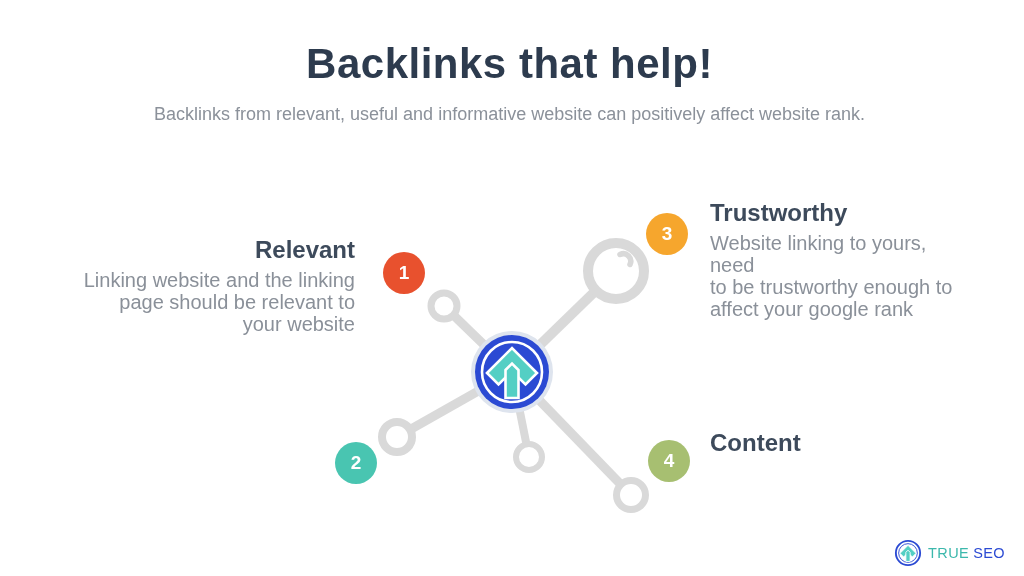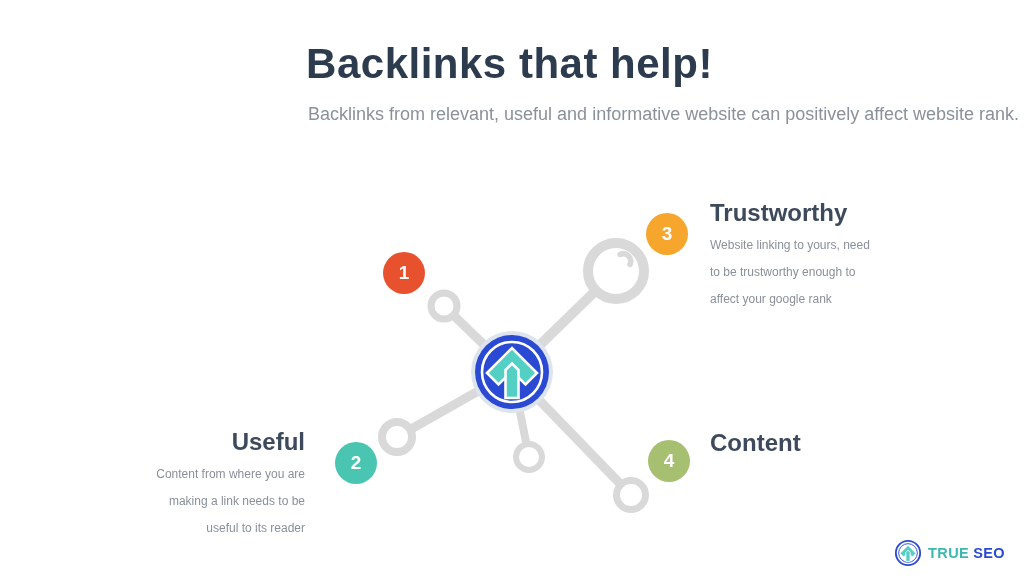--- a/index.html
+++ b/index.html
@@ -21,42 +21,42 @@
     font-size: 42px;
     font-weight: 800;
     letter-spacing: 0.5px;
     color: #2d3b4e;
   }
   .subtitle {
     position: absolute;
     top: 104px;
     left: 0;
     width: 100%;
-    text-align: right;
+    text-align: center;
     font-size: 18px;
     font-weight: 400;
     color: #8b919a;
   }
   .network-svg {
     position: absolute;
     left: 330px;
     top: 195px;
     width: 380px;
     height: 355px;
   }
   .item-block { position: absolute; }
   .item-block .item-heading {
     font-size: 24px;
     font-weight: 700;
     color: #3d4a5b;
     margin-bottom: 5px;
   }
   .item-block .item-desc {
-    font-size: 12px;
-    line-height: 27px;
+    font-size: 20px;
+    line-height: 22px;
     color: #8a9099;
     white-space: pre-line;
   }
   .block-relevant   { top: 236px; right: 664px; width: 280px; text-align: right; }
   .block-useful     { top: 428px; right: 714px; width: 280px; text-align: right; }
   .block-trustworthy{ top: 199px; left: 710px;  width: 250px; text-align: left; }
   .block-organic    { top: 429px; left: 710px;  width: 250px; text-align: left; }
   .badge {
     position: absolute;
     width: 42px;
@@ -76,21 +76,21 @@
   .logo {
     position: absolute;
     right: 14px;
     top: 539px;
     display: flex;
     align-items: center;
     gap: 6px;
   }
   .logo-text {
     font-size: 14.5px;
-    font-weight: 700;
+    font-weight: 400;
     letter-spacing: 0.4px;
     white-space: nowrap;
   }
   .logo-true { color: #3cb8ac; }
   .logo-seo  { color: #2b4ad3; margin-left: 4px; }
 </style>
 </head>
 <body>
 
 <div class="slide">
@@ -127,27 +127,27 @@
         <path d="M -6.5 -2 L 0 -8.5 L 6.5 -2 L 6.5 26 L -6.5 26 Z" fill="#54cfc4" stroke="#ffffff" stroke-width="2.6"></path>
       </g>
     </g>
   </svg>
 
   <div class="badge badge-1" style="background: rgb(232, 81, 46);">1</div>
   <div class="badge badge-2" style="background: rgb(73, 197, 177);">2</div>
   <div class="badge badge-3" style="background: rgb(246, 166, 45);">3</div>
   <div class="badge badge-4" style="background: rgb(167, 191, 113);">4</div>
 
+  <div class="item-block block-relevant">
+    <div class="item-heading">Relevant</div>
+    <div class="item-desc">Linking website and the linking
+page should be relevant to
+your website</div>
+  </div>
 
-  <div class="item-block block-useful">
-    <div class="item-heading">Useful</div>
-    <div class="item-desc">Content from where you are
-making a link needs to be
-useful to its reader</div>
-  </div>
 
   <div class="item-block block-trustworthy">
     <div class="item-heading">Trustworthy</div>
     <div class="item-desc">Website linking to yours, need
 to be trustworthy enough to
 affect your google rank</div>
   </div>
 
   <div class="item-block block-organic">
     <div class="item-heading">Content</div>

